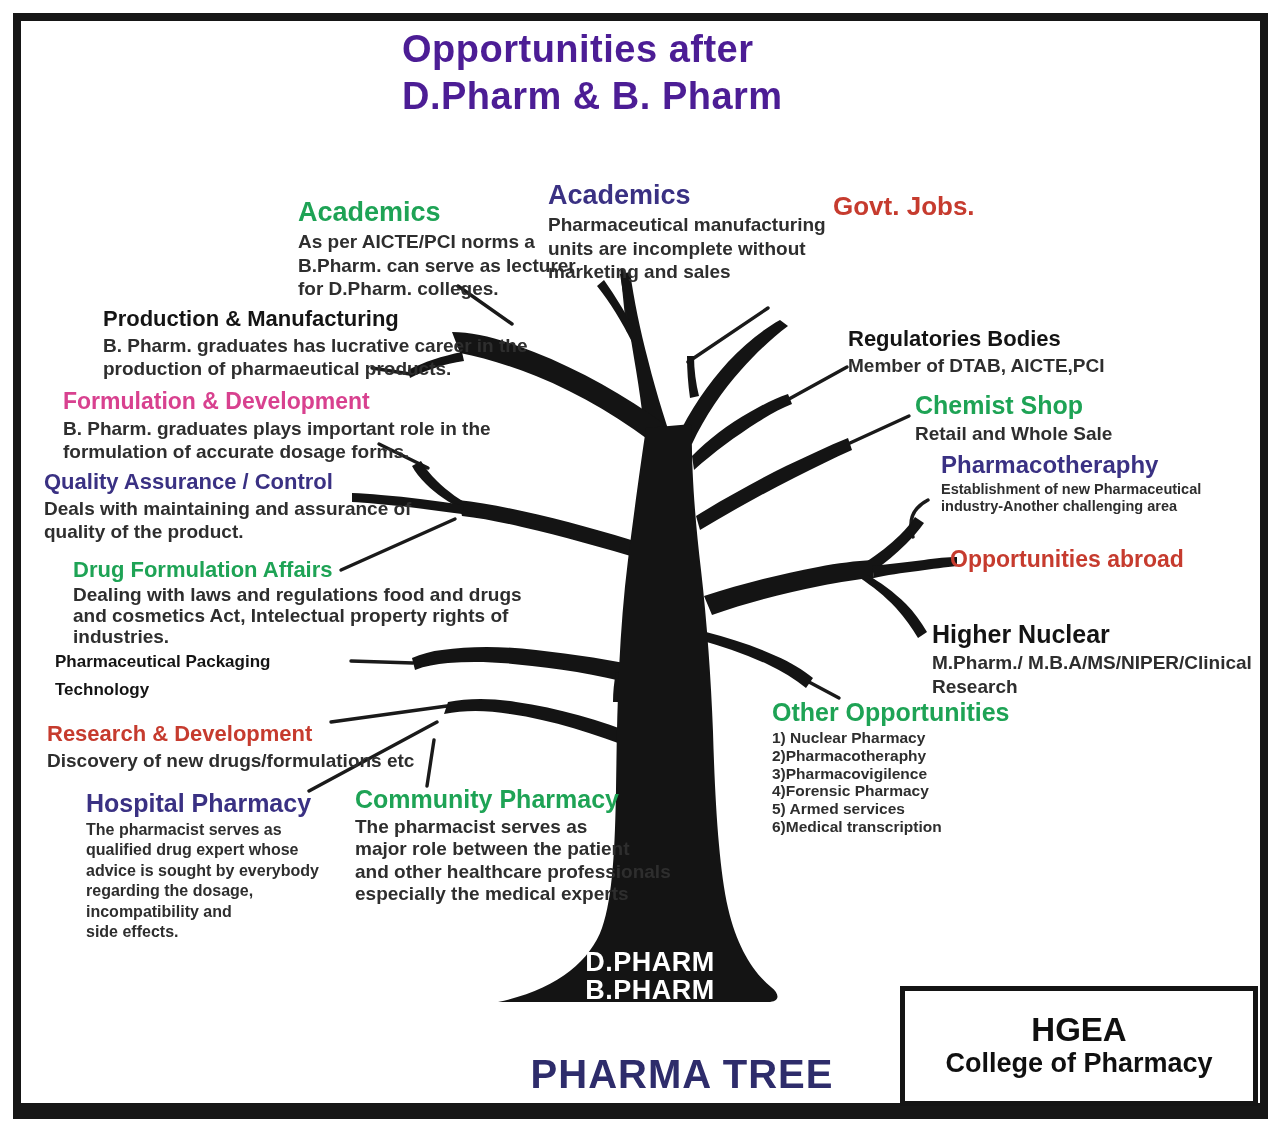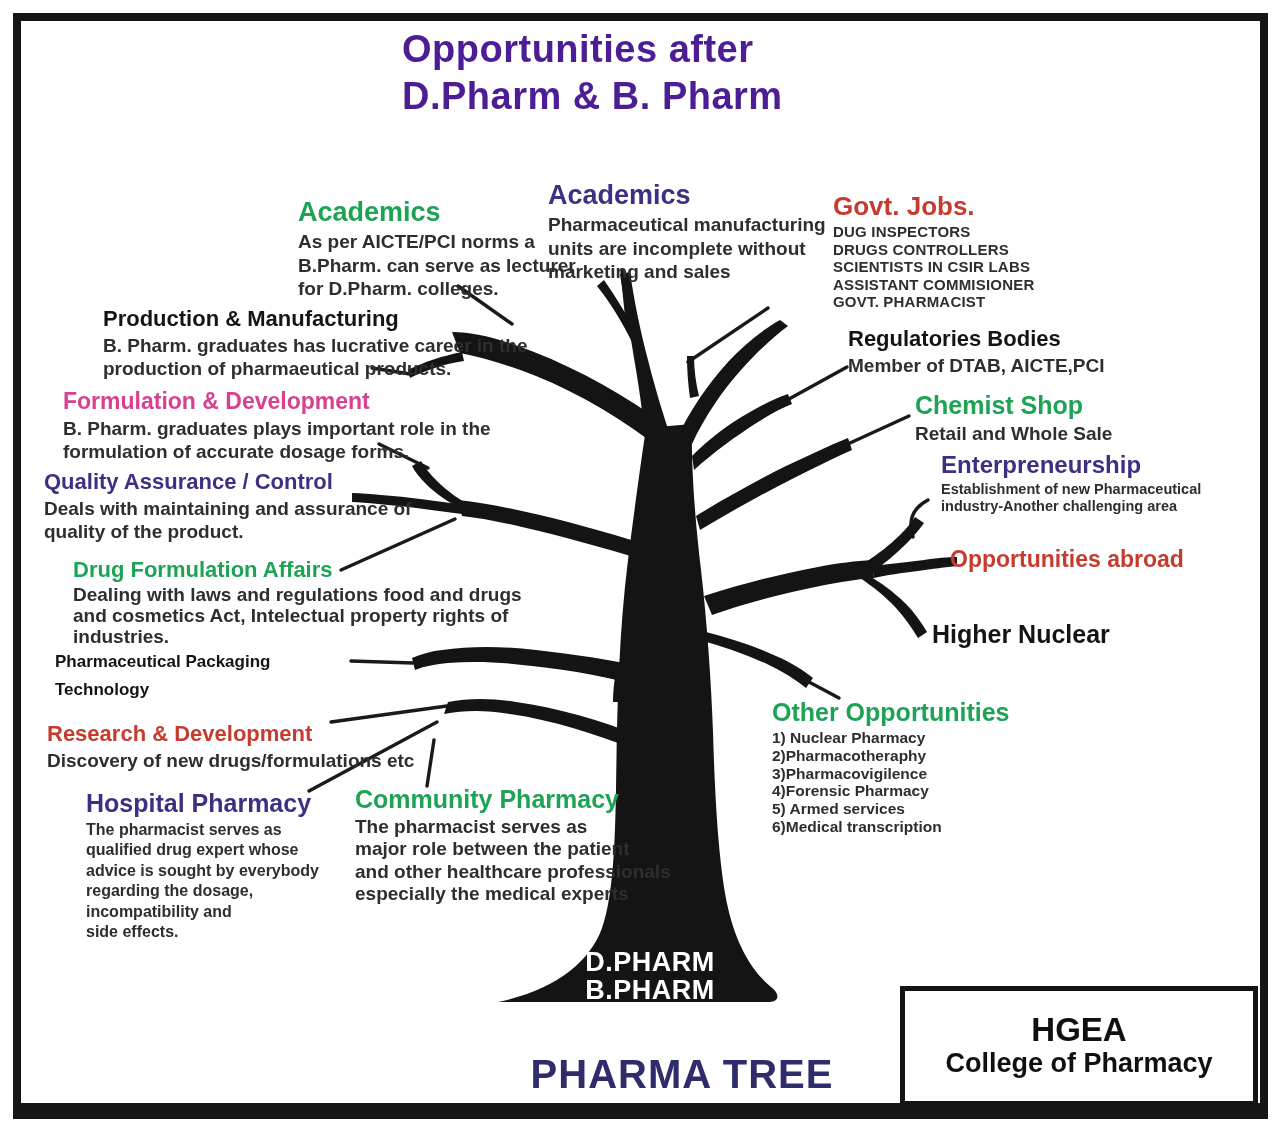--- a/index.html
+++ b/index.html
@@ -134,25 +134,20 @@
 
 <div class="lbl lb-marketing">
   <div class="h c-purple">Academics</div>
   <div class="b">Pharmaceutical manufacturing
 units are incomplete without
  marketing and sales</div>
 </div>
 
 <div class="lbl lb-govt">
   <div class="h c-red">Govt. Jobs.</div>
-  <div class="b">DUG INSPECTORS
-DRUGS CONTROLLERS
-SCIENTISTS IN CSIR LABS
-ASSISTANT COMMISIONER
-GOVT. PHARMACIST</div>
 </div>
 
 <div class="lbl lb-production">
   <div class="h c-ink">Production &amp; Manufacturing</div>
   <div class="b">B. Pharm. graduates has lucrative career in the
 production of pharmaeutical products.</div>
 </div>
 
 <div class="lbl lb-formulation">
   <div class="h c-magenta">Formulation &amp; Development</div>
@@ -205,31 +200,33 @@
   <div class="h c-ink">Regulatories Bodies</div>
   <div class="b">Member of DTAB, AICTE,PCI</div>
 </div>
 
 <div class="lbl lb-chemist">
   <div class="h c-green">Chemist Shop</div>
   <div class="b">Retail and Whole Sale</div>
 </div>
 
 <div class="lbl lb-entrepreneurship">
-  <div class="h c-purple">Enterpreneurship</div>
+  <div class="h c-purple">Pharmacotheraphy</div>
   <div class="b">Establishment of new Pharmaceutical
 industry-Another challenging area</div>
 </div>
 
 <div class="lbl lb-abroad">
   <div class="h c-red">Opportunities abroad</div>
 </div>
 
 <div class="lbl lb-higher">
   <div class="h c-ink">Higher Nuclear</div>
+  <div class="b">M.Pharm./ M.B.A/MS/NIPER/Clinical
+Research</div>
 </div>
 
 <div class="lbl lb-other">
   <div class="h c-green">Other Opportunities</div>
   <div class="b">1) Nuclear Pharmacy
 2)Pharmacotheraphy
 3)Pharmacovigilence
 4)Forensic Pharmacy
 5) Armed services
 6)Medical transcription</div>

